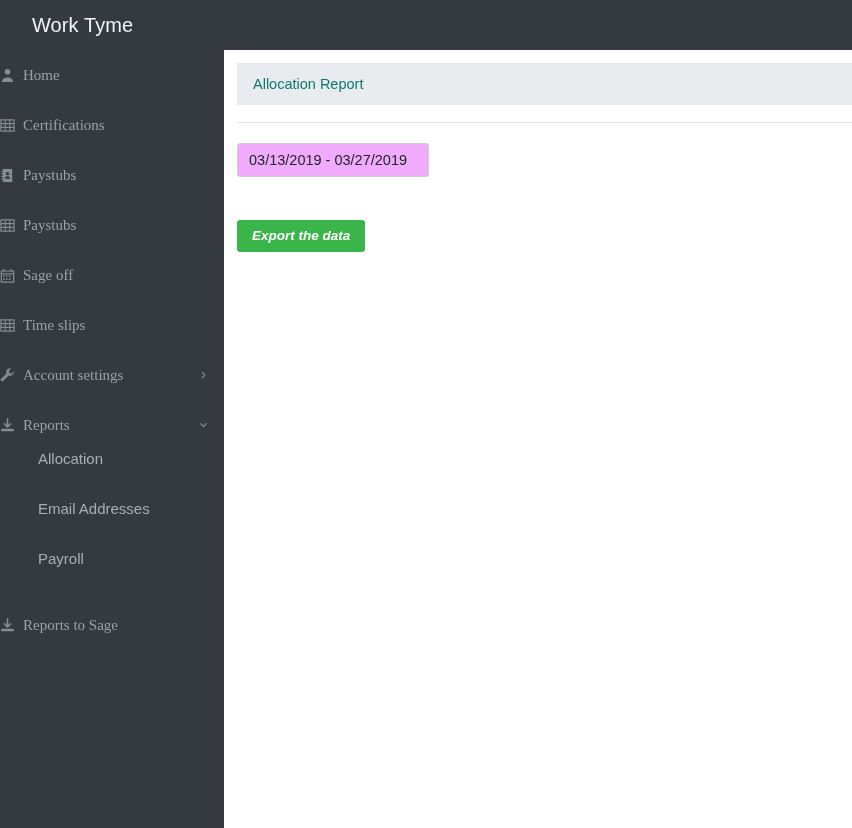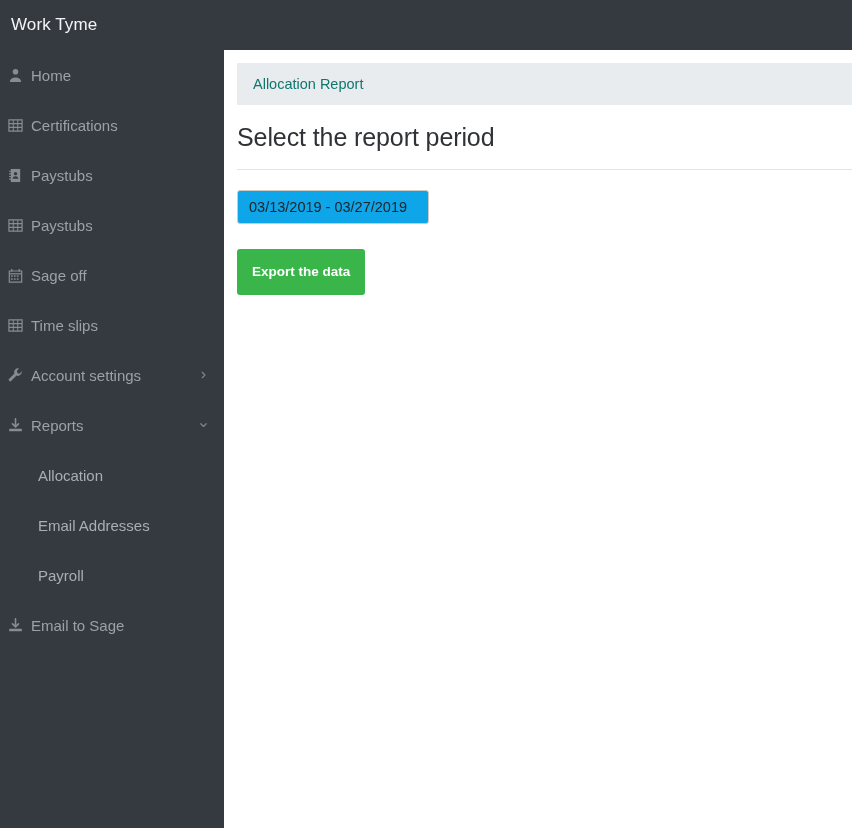--- a/index.html
+++ b/index.html
@@ -14,50 +14,51 @@
   
   #sidebar {
     width:224px; min-width:224px; height:828px;
     background:#343a40;
     overflow:hidden;
     position:relative;
   }
   .brand {
     height:50px;
     display:flex; align-items:center;
-    padding-left:11px;
+    padding-left:32px;
     color:#f2f4f5;
-    font-size:17px;
+    font-size:20px;
     letter-spacing:.1px;
   }
   .nav { padding-top:0; }
   .nav-item {
     display:flex; align-items:center;
     height:50px;
-    padding-left:8px; padding-right:14px;
+    padding-left:0; padding-right:14px;
     color:#9aa1a9;
     font-size:15px;
     cursor:pointer;
     position:relative;
     white-space:nowrap;
+    font-family:Liberation Serif, serif;
   }
   .nav-ico {
     width:22px; min-width:22px;
     display:inline-flex; align-items:center; justify-content:flex-start;
     color:#848c94;
   }
   .nav-ico svg { display:block; }
   .nav-label { margin-left:1px; }
   .chev {
     position:absolute; right:16px; top:50%; transform:translateY(-50%);
     color:#7c848c; display:flex;
   }
   .chev svg { display:block; }
   .nav-sub {
-    display:flex; align-items:center;
+    display:flex; 
     height:50px;
     padding-left:38px;
     color:#a7aeb5;
     font-size:15px;
     cursor:pointer;
     white-space:nowrap;
   }
 
   
   #main {
@@ -95,41 +96,42 @@
     margin:17px 0 0 13px;
     height:1px;
     background:#e3e3e3;
   }
   .form-area { margin-left:13px; padding-top:20px; }
   .date-input {
     width:192px;
     height:34px;
     border:1px solid #cfcac3;
     border-radius:3px;
-    background:#0ea5e9;
+    background:#f0abfc;
     padding:0 11px;
     font-family:"Liberation Sans", sans-serif;
     font-size:14.5px;
     color:#212529;
     outline:none;
     display:block;
   }
   .btn-export {
-    margin-top:7px;
+    margin-top:25px;
     display:inline-block;
     background:#39b54a;
     border:none;
     border-radius:3px;
     color:#ffffff;
     font-family:"Liberation Sans", sans-serif;
     font-size:13.5px;
     font-weight:bold;
-    padding:16px 15px;
+    padding:9px 15px;
     cursor:pointer;
     line-height:1;
+    font-style:italic;
   }
 </style>
 </head>
 <body>
 
 <div id="app">
 
   <aside id="sidebar">
     <div class="brand">Work Tyme</div>
     <nav class="nav" id="nav-list">
@@ -232,34 +234,33 @@
         <div class="nav-sub">
           <span>Payroll</span>
         </div>
         <div class="nav-item">
           <span class="nav-ico">
             <svg width="15" height="15" viewBox="0 0 16 16" fill="currentColor">
               <path d="M8 .8v7.6M4.8 6.2L8 9.4l3.2-3.2" fill="none" stroke="currentColor" stroke-width="1.7" stroke-linecap="round" stroke-linejoin="round"></path>
               <rect x="1.2" y="11.4" width="13.6" height="2.8" rx=".5"></rect>
             </svg>
           </span>
-          <span class="nav-label">Email to Sage</span>
+          <span class="nav-label">Reports to Sage</span>
         </div>
       </nav>
   </aside>
 
   <section id="main">
     <div class="topbar"></div>
 
     <div class="content">
       <div class="panel-heading">
         <span>Allocation Report</span>
       </div>
 
-      <h1 class="page-title">Select the report period</h1>
 
       <div class="divider"></div>
 
       <div class="form-area">
         <input class="date-input" type="text" value="03/13/2019 - 03/27/2019" style="">
         <br>
         <button class="btn-export">Export the data</button>
       </div>
     </div>
   </section>

